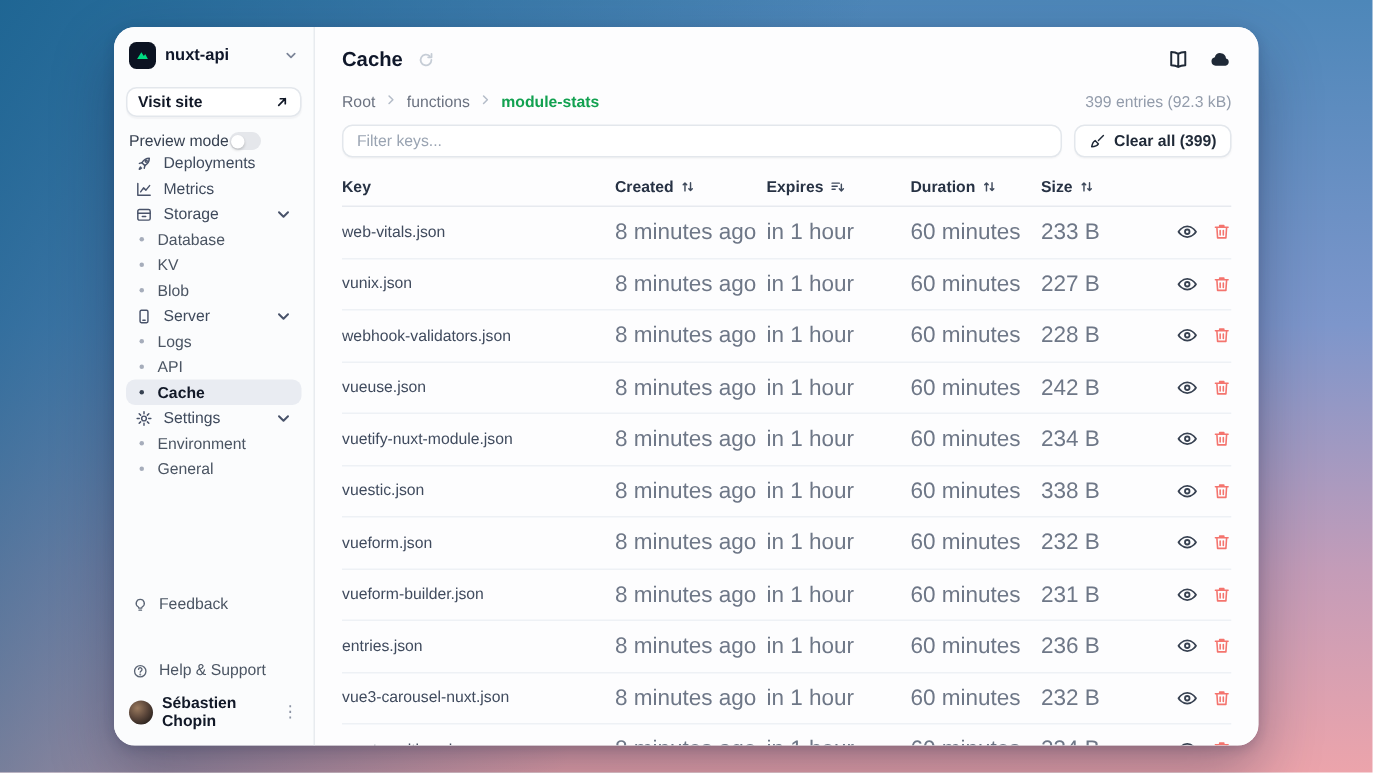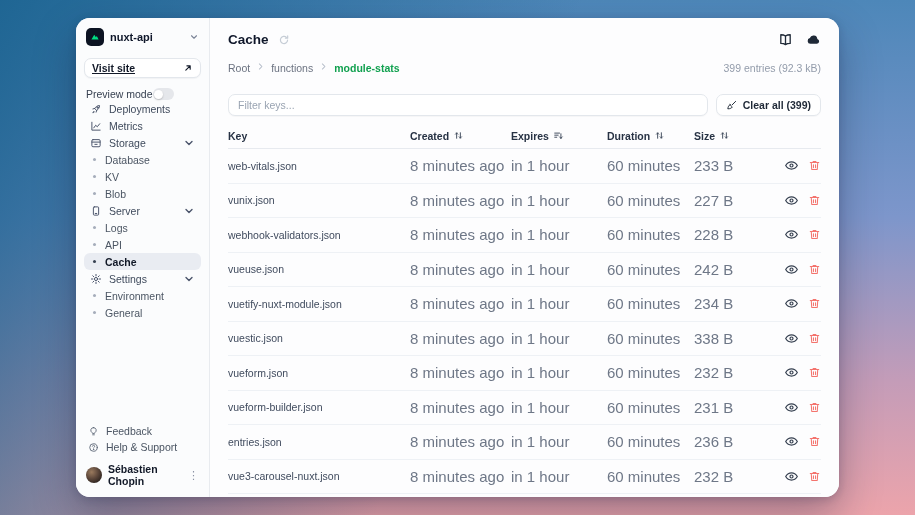--- a/index.html
+++ b/index.html
@@ -26,61 +26,60 @@
   .project-icon svg { width:12px; height:12px; }
   .project-name { font-size:11px; font-weight:700; color:#0f172a; flex:1; }
   .icon { display:inline-flex; align-items:center; justify-content:center; color:#55607a; }
   .icon svg { width:100%; height:100%; }
   .chev-sm { width:10px; height:10px; color:#7c8598; }
   .visit-btn {
     margin-top:12px; height:20px; width:100%; display:flex; align-items:center; justify-content:space-between;
     background:#fff; border:1px solid #e3e7ec; border-radius:7px; padding:0 7px;
     font-family:inherit; font-size:10.5px; font-weight:700; color:#111827; cursor:pointer;
     box-shadow:0 1px 1px rgba(15,23,42,.04);
-    text-decoration:underline;
   }
   .visit-btn .icon { width:10px; height:10px; color:#111827; }
   .preview-row { margin-top:10px; display:flex; align-items:center; padding:0 2px; }
   .preview-label { font-size:10.5px; color:#374151; }
   .toggle { width:21px; height:12px; border-radius:7px; background:#e5e7eb; position:relative; cursor:pointer; display:inline-block; }
   .toggle .knob { position:absolute; left:1.5px; top:1.5px; width:9px; height:9px; border-radius:50%; background:#fff; box-shadow:0 1px 2px rgba(0,0,0,.2); }
   nav { }
   .nav-item, .nav-sub {
     display:flex; align-items:center; height:17px; border-radius:6px;
     font-size:10.5px; color:#3f4a5c; cursor:pointer; padding:0 6px;
   }
   .nav-item { gap:7px; }
   .nav-item .icon { width:12px; height:12px; color:#49536a; flex:0 0 12px; }
   .nav-label { flex:1; }
   .nav-chev { width:9px; height:9px; color:#8b93a4; }
   .nav-sub { gap:9px; padding-left:9px; color:#4b5563; }
   .bullet { width:3px; height:3px; border-radius:50%; background:#a6adbb; flex:0 0 3px; }
   .nav-sub.active { background:#e9ecf2; color:#111827; font-weight:600; }
   .nav-sub.active .bullet { background:#374151; }
   .sidebar-footer { margin-top:auto; }
-  .foot-item { display:flex; align-items:center; gap:7px; height:16px; padding:0 4px; font-size:10.5px; color:#4b5563; cursor:pointer; }
+  .foot-item { display:flex; align-items:center; gap:7px; height:16px; padding:0 4px; font-size:10.5px; color:#4b5563; cursor:pointer;margin-top:28px; }
   .foot-item .icon { width:11px; height:11px; color:#5b6575; }
   .user-row { display:flex; align-items:center; gap:6px; margin-top:6px; padding:2px 2px; cursor:pointer; }
   .avatar { width:16px; height:16px; border-radius:50%; flex:0 0 16px;
     background:radial-gradient(circle at 35% 32%, #9a7a5e 0%, #5b463a 45%, #241d1a 85%); }
   .user-name { flex:1; font-size:10.5px; font-weight:700; color:#111827; }
   .dots { color:#8b93a4; font-size:11px; line-height:1; letter-spacing:0; cursor:pointer; }
   
   main { flex:1; padding:14px 18px 0 18px; display:flex; flex-direction:column; min-width:0; background:#fdfdfe; }
   .title-row { display:flex; align-items:center; }
   .page-title { font-size:13.5px; font-weight:700; color:#0f172a; }
   .refresh { width:12px; height:12px; margin-left:9px; color:#c6cdd6; cursor:pointer; }
   .title-actions { margin-left:auto; display:flex; align-items:center; gap:13px; }
   .title-actions .icon { width:15px; height:15px; color:#1f2937; cursor:pointer; }
   .crumb-row { margin-top:15px; display:flex; align-items:flex-start; }
   .crumb { font-size:10.5px; color:#6b7280; cursor:pointer; }
   .crumb.active { color:#12a150; font-weight:600; }
   .crumb-sep { width:9px; height:9px; color:#b4bcc8; margin:0 6px; }
   .entries-summary { margin-left:auto; font-size:10.5px; color:#939cab; }
-  .filter-row { margin-top:20px; display:flex; align-items:center; gap:8px;justify-content:center; }
+  .filter-row { margin-top:9px; display:flex; align-items:center; gap:8px;justify-content:center; }
   .filter-input {
     flex:1; height:22px; border:1px solid #e3e7ec; border-radius:7px; background:#fff;
     padding:0 9px; font-family:inherit; font-size:10.5px; color:#111827;
     box-shadow:0 1px 1px rgba(15,23,42,.03); outline:none;
   }
   .filter-input::placeholder { color:#9aa4b2; }
   .clear-btn {
     height:22px; display:flex; align-items:center; gap:5px; padding:0 9px;
     background:#fff; border:1px solid #e3e7ec; border-radius:7px; cursor:pointer;
     font-family:inherit; font-size:10.5px; font-weight:700; color:#1f2937;

